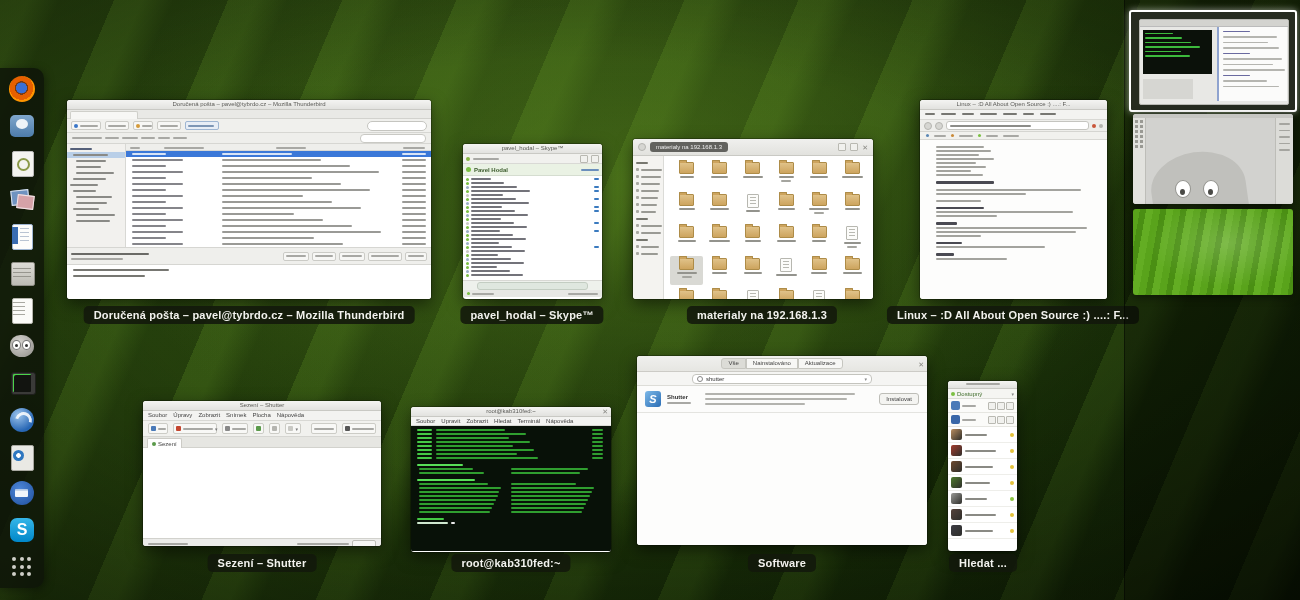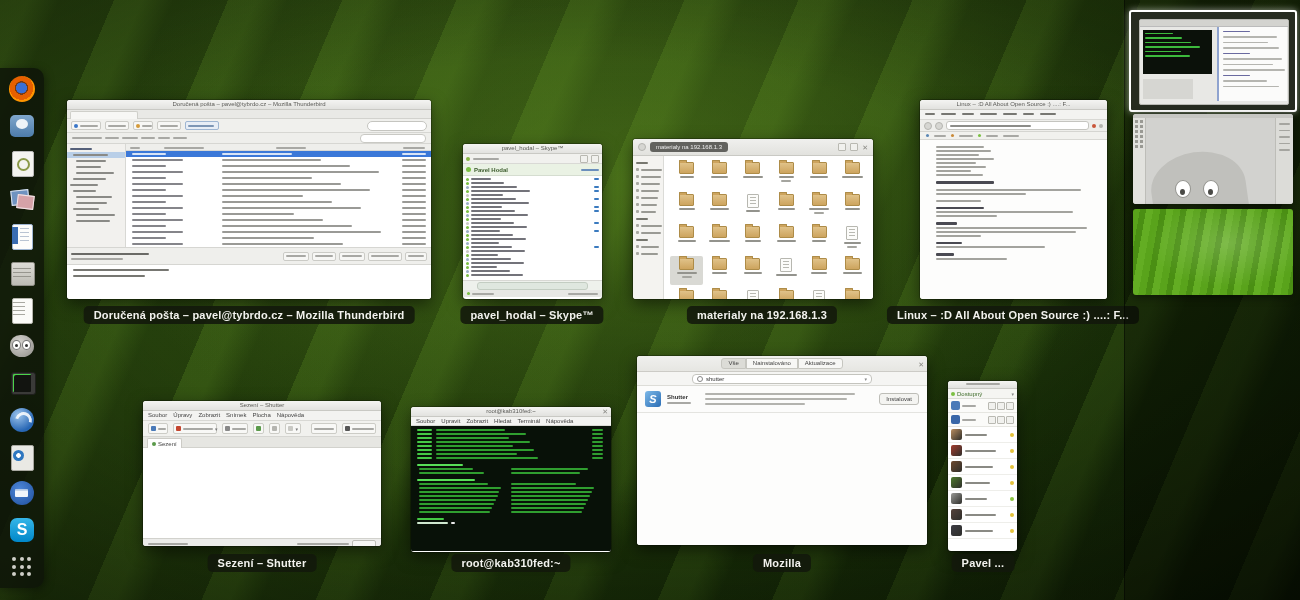--- a/index.html
+++ b/index.html
@@ -1135,22 +1135,22 @@
         </div>
       </div>
   </div>
 
   <div class="wlabel" style="left:249px;top:306px">Doručená pošta – pavel@tybrdo.cz – Mozilla Thunderbird</div>
   <div class="wlabel" style="left:532px;top:306px">pavel_hodal – Skype™</div>
   <div class="wlabel" style="left:762px;top:306px">materialy na 192.168.1.3</div>
   <div class="wlabel" style="left:1013px;top:306px">Linux – :D All About Open Source :) ....: F...</div>
   <div class="wlabel" style="left:262px;top:554px">Sezení – Shutter</div>
   <div class="wlabel" style="left:511px;top:554px">root@kab310fed:~</div>
-  <div class="wlabel" style="left:782px;top:554px">Mozilla</div>
-  <div class="wlabel" style="left:983px;top:554px">Pavel ...</div>
+  <div class="wlabel" style="left:782px;top:554px">Software</div>
+  <div class="wlabel" style="left:983px;top:554px">Hledat ...</div>
 
   <div class="wspanel">
     <div class="ws ws1 active">
       <div class="miniwin">
         <div style="position:absolute;left:0;top:0;width:100%;height:6px;background:#d3d3cf;border-bottom:1px solid #bbb"></div>
         <div class="mterm" id="ws1-term">
             <div class="b" style="width:40%;background:#3dbb3d;margin:3px 2px 0 2px;height:1.5px"></div>
             <div class="b" style="width:53%;background:#3dbb3d;margin:3px 2px 0 2px;height:1.5px"></div>
             <div class="b" style="width:66%;background:#3dbb3d;margin:3px 2px 0 2px;height:1.5px"></div>
             <div class="b" style="width:79%;background:#3dbb3d;margin:3px 2px 0 2px;height:1.5px"></div>

